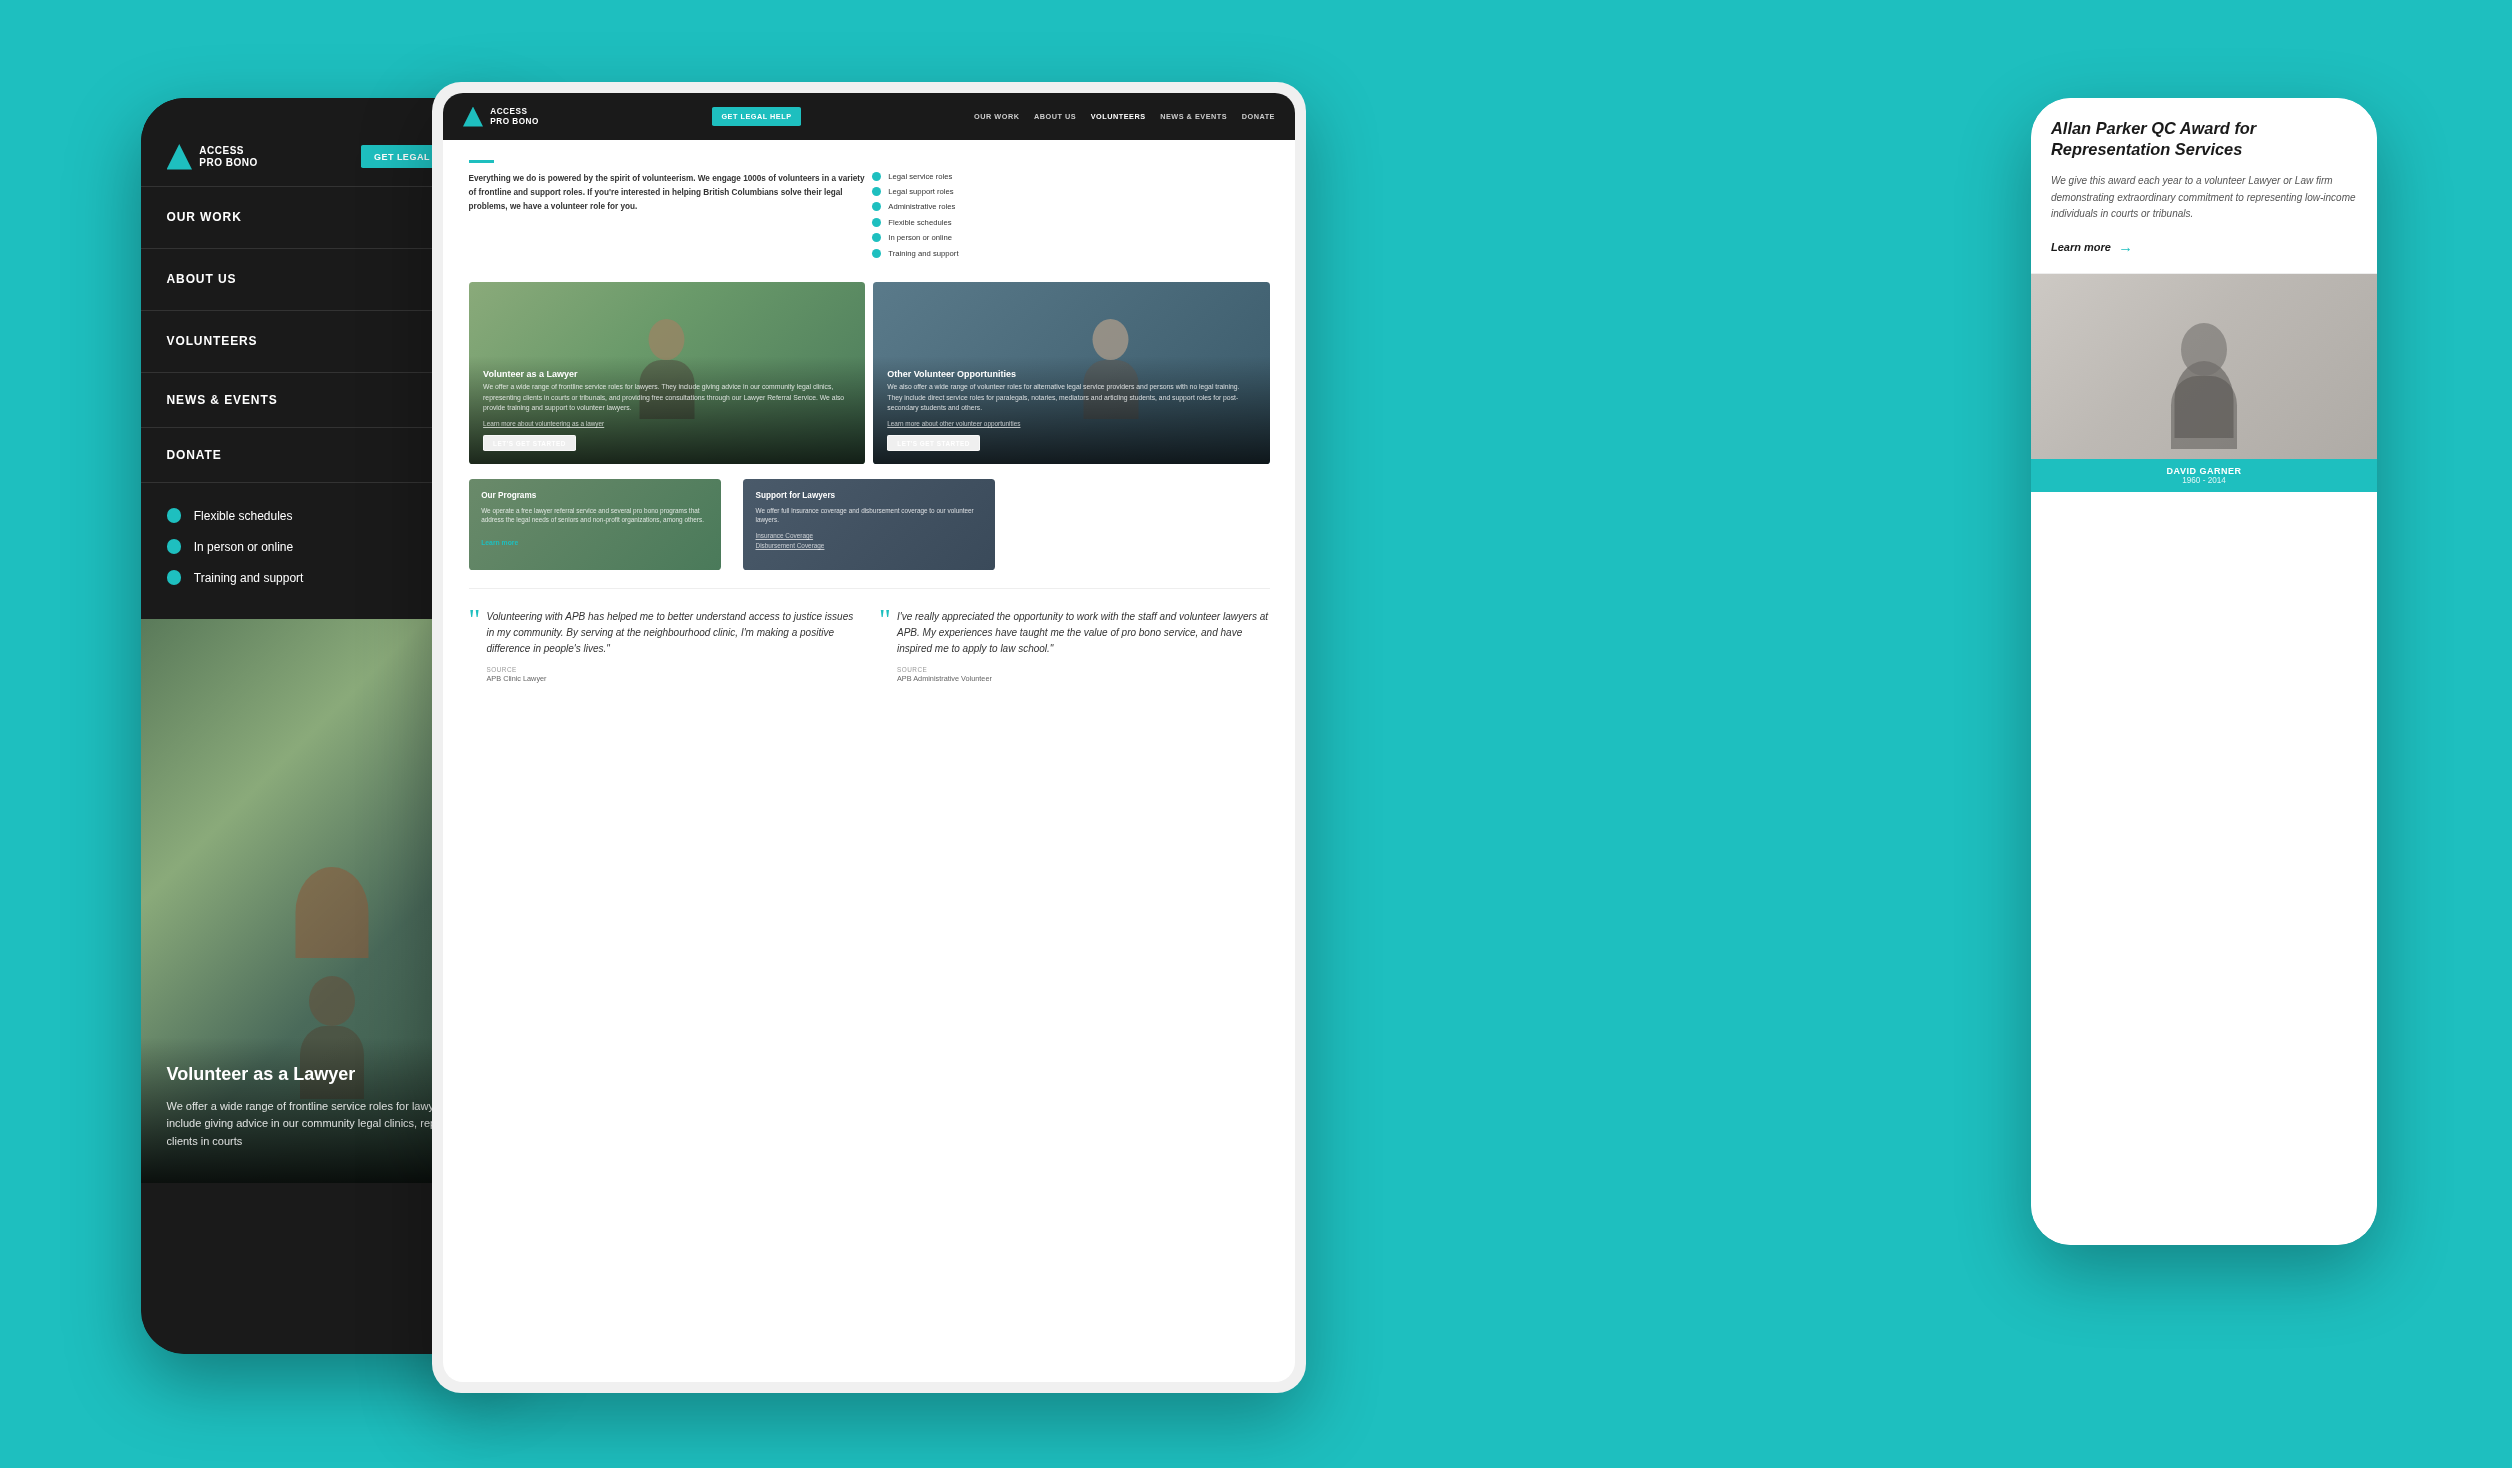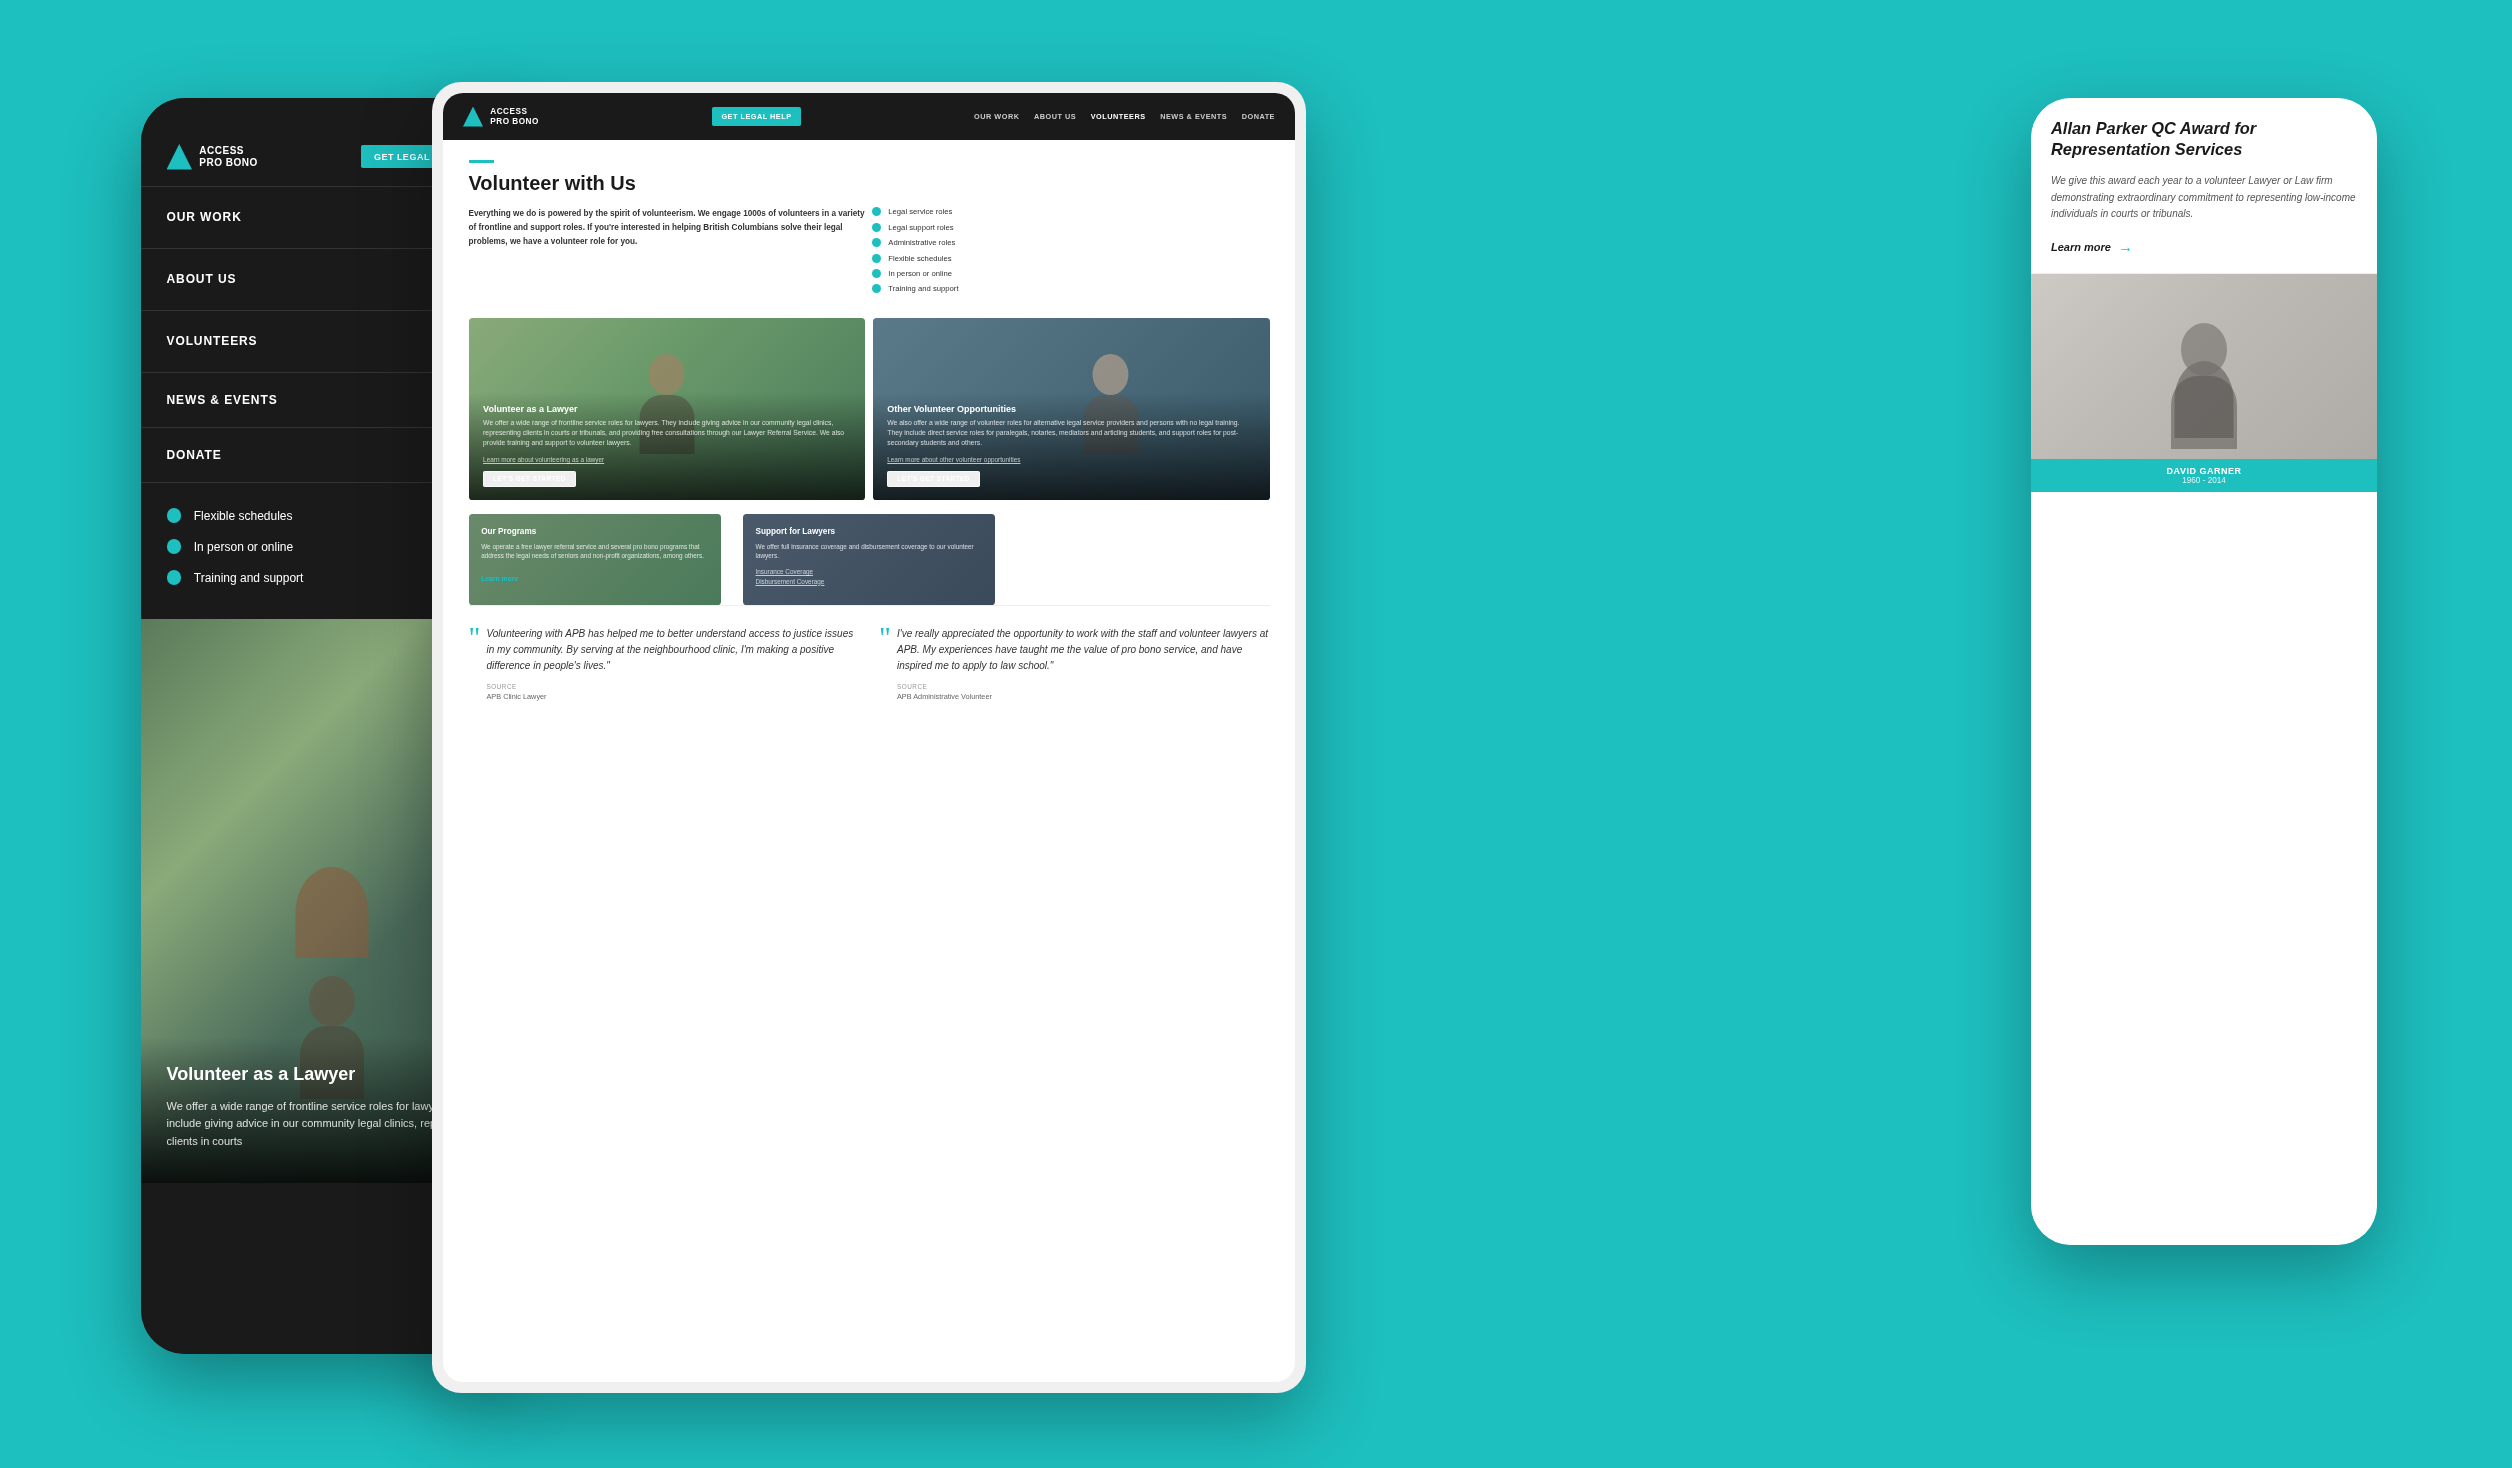--- a/index.html
+++ b/index.html
@@ -344,20 +344,21 @@
       letter-spacing: 0.5px;
       border-radius: 1.8px;
       cursor: pointer;
     }
 
     
     .tc-cards-row {
       display: grid;
       grid-template-columns: 1fr 1fr 1fr;
       gap: 22px;
+      margin-bottom: 18px;
     }
     .tc-small-card {
       border-radius: 3.6px;
       padding: 12.7px 12.7px 16.4px;
       height: 91px;
       position: relative;
       overflow: hidden;
     }
     .tc-small-card-1 {
       background: linear-gradient(135deg, #6a8a6a 0%, #4a7a5a 100%);
@@ -685,21 +686,20 @@
         <span class="tc-nav-link">OUR WORK</span>
         <span class="tc-nav-link">ABOUT US</span>
         <span class="tc-nav-link active">VOLUNTEERS</span>
         <span class="tc-nav-link">NEWS &amp; EVENTS</span>
         <span class="tc-nav-link">DONATE</span>
       </div>
     </div>
 
     <div class="tc-content">
       <div class="tc-accent-line"></div>
-      <div class="tc-page-title">Volunteer with Us</div>
 
       <div class="tc-intro-grid">
         <div class="tc-intro-text">Everything we do is powered by the spirit of volunteerism. We engage 1000s of volunteers in a variety of frontline and support roles. If you're interested in helping British Columbians solve their legal problems, we have a volunteer role for you.</div>
         <ul class="tc-features-list">
           <li>
             <div class="tc-feat-dot"></div>
             <span>Legal service roles</span>
           </li>
           <li>
             <div class="tc-feat-dot"></div>

